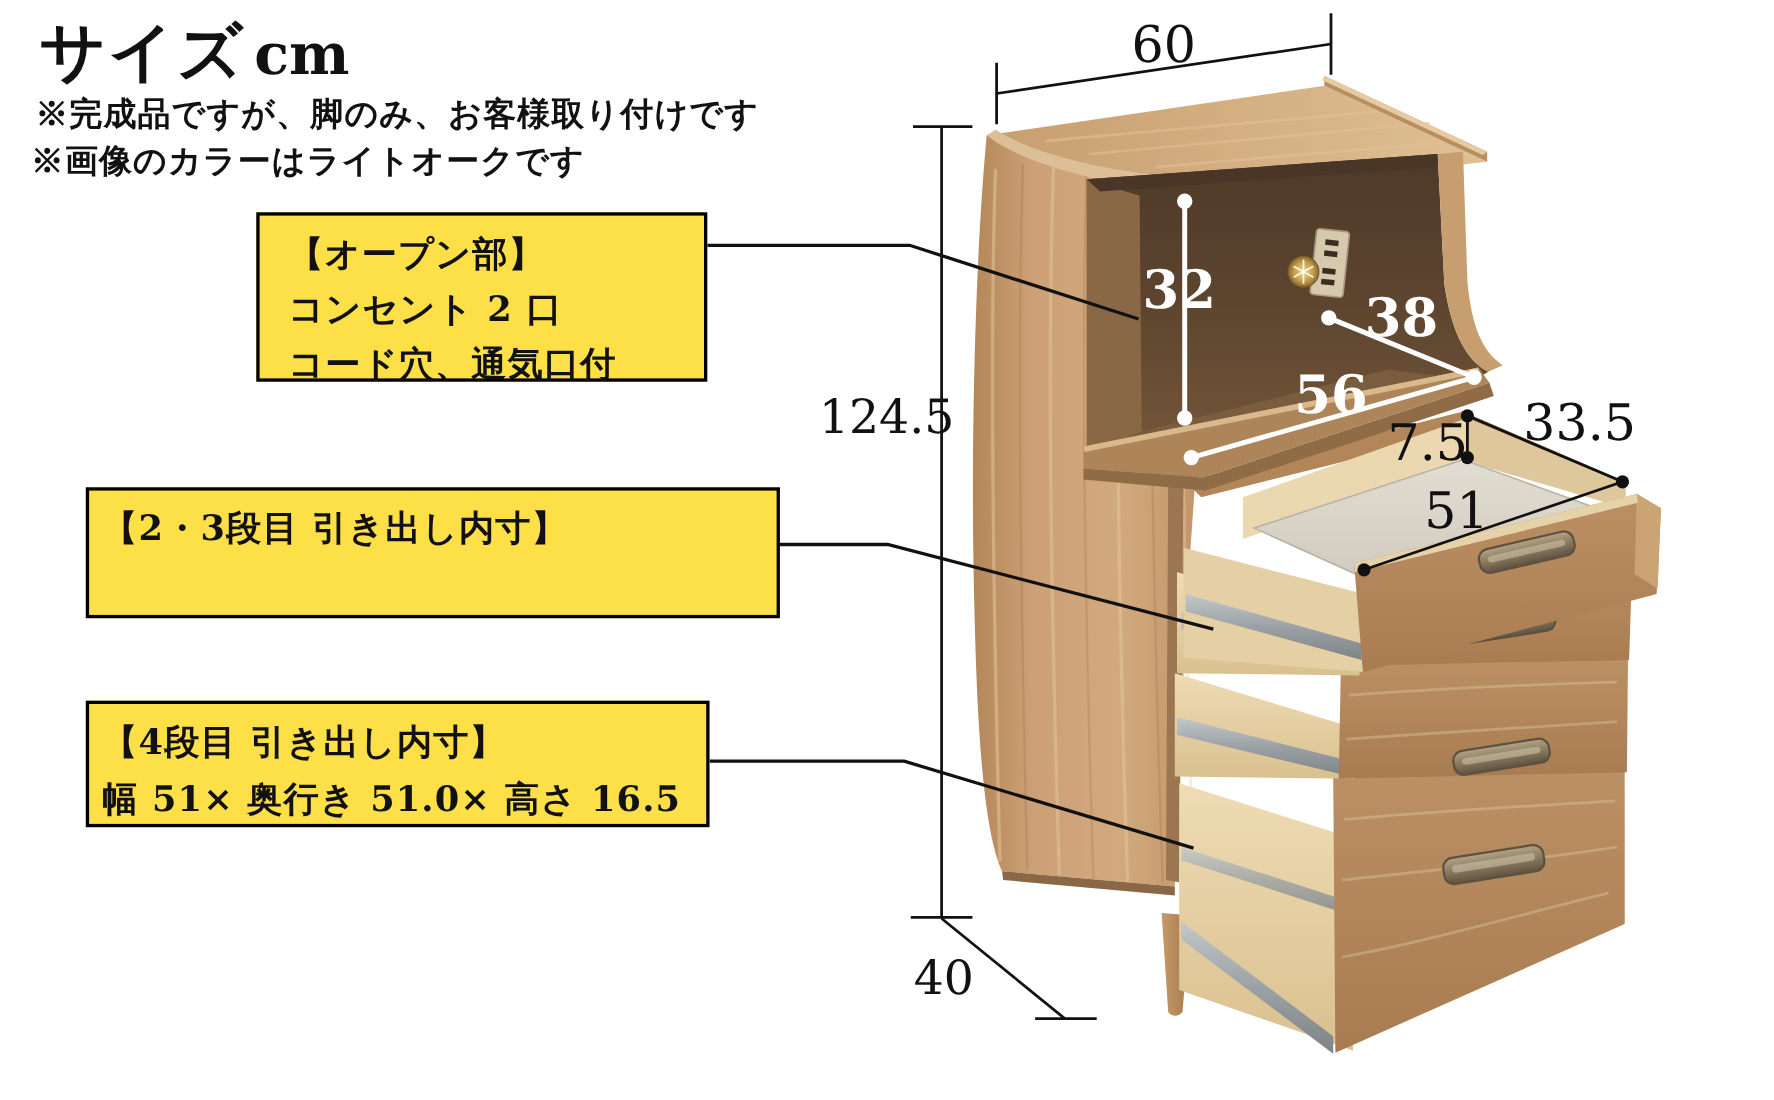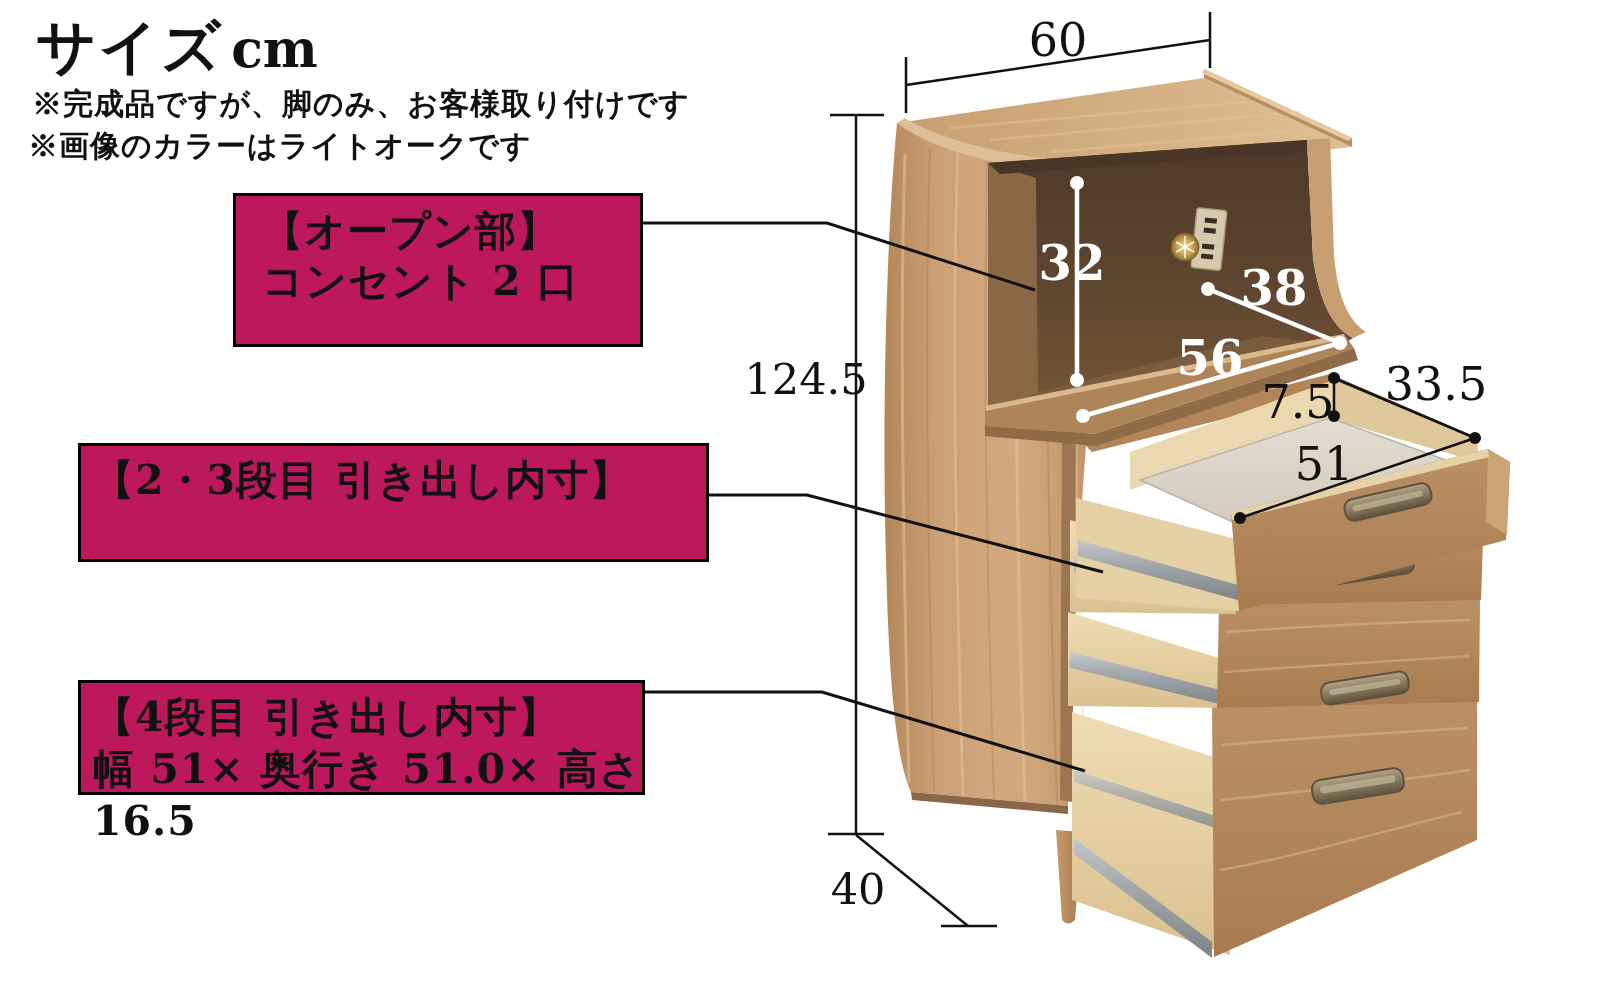--- a/index.html
+++ b/index.html
@@ -5,27 +5,27 @@
   html,body{margin:0;padding:0;}
   body{
     width:1613px;height:1000px;position:relative;background:#ffffff;overflow:hidden;
     font-family:"DejaVu Serif","Liberation Serif",serif;color:#111;
   }
   .abs{position:absolute;}
   .title-main{font-size:59px;font-weight:700;letter-spacing:2px;}
   .title-unit{font-size:52px;font-weight:600;margin-left:8px;text-align:center;}
   .note{font-size:30px;font-weight:700;letter-spacing:1px;}
   .callout{
-    border:3px solid #000;background:#be185d;box-sizing:border-box;
-    font-weight:600;font-size:41px;letter-spacing:1px;
+    border:3px solid #000;background:#fde047;box-sizing:border-box;
+    font-weight:600;font-size:32px;letter-spacing:1px;
   }
   .callout .ln{display:block;}
   #box-open{left:233px;top:193px;width:410px;height:154px;padding:10px 0 0 26px;line-height:50px;}
   #box-d23{left:78px;top:443px;width:631px;height:119px;padding:8px 0 0 12px;line-height:52px;}
-  #box-d4{left:78px;top:637px;width:567px;height:115px;padding:8px 0 0 12px;line-height:52px;margin-top:43px;}
+  #box-d4{left:78px;top:637px;width:567px;height:115px;padding:8px 0 0 12px;line-height:52px;}
   svg{position:absolute;left:0;top:0;}
   .dimb{font-family:"DejaVu Serif","Liberation Serif",serif;font-size:46px;fill:#111;}
   .dimw{font-family:"DejaVu Serif","Liberation Serif",serif;font-size:48px;fill:#ffffff;font-weight:600;}
   .dims{font-size:43px;}
 </style>
 </head>
 <body>
 
 <svg viewBox="0 0 1613 1000" width="1613" height="1000">
   <defs>
@@ -229,20 +229,21 @@
 
 <div class="abs" style="left:36px;top:8px;">
   <span class="title-main">サイズ</span><span class="title-unit">cm</span>
 </div>
 <div class="abs note" style="left:32px;top:84px;">※完成品ですが、脚のみ、お客様取り付けです</div>
 <div class="abs note" style="left:28px;top:126px;">※画像のカラーはライトオークです</div>
 
 <div id="box-open" class="abs callout">
   <span class="ln">【オープン部】</span>
   <span class="ln">コンセント 2 口</span>
+  <span class="ln">コード穴、通気口付</span>
 </div>
 
 <div id="box-d23" class="abs callout">
   <span class="ln">【2・3段目 引き出し内寸】</span>
 </div>
 
 <div id="box-d4" class="abs callout">
   <span class="ln">【4段目 引き出し内寸】</span>
   <span class="ln">幅 51× 奥行き 51.0× 高さ 16.5</span>
 </div>

